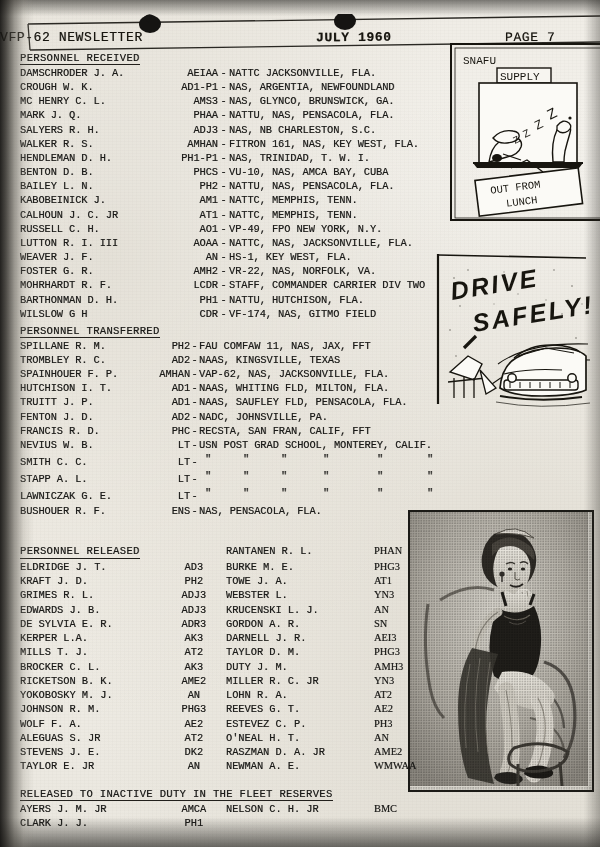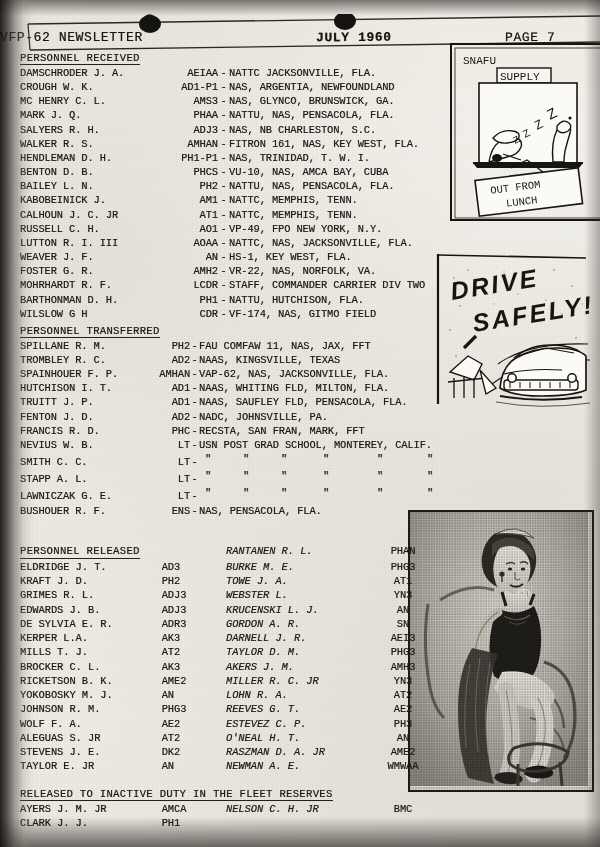--- a/index.html
+++ b/index.html
@@ -135,23 +135,23 @@
   .rel-wrap { position: relative; }
   .rel-table { width: 100%; border-collapse: collapse; }
   .rel-table td {
     font-size: 10.3px;
     line-height: 14.25px;
     padding: 0;
     white-space: nowrap;
     vertical-align: baseline;
   }
   .r-n1 { width: 132px; }
-  .r-t1 { width: 60px; text-align: left; padding-right: 14px; }
-  .r-n2 { width: 138px; font-style: italic; }
-  .r-t2 { width: 54px; text-align: center; }
+  .r-t1 { width: 60px; text-align: center; padding-right: 14px; }
+  .r-n2 { width: 138px; }
+  .r-t2 { width: 54px; text-align: left; font-family: Liberation Serif, serif; }
 
   .spacer-sm { height: 10px; }
   .spacer-md { height: 26px; }
 
   
   .art-snafu {
     position: absolute;
     left: 449px; top: 42px;
     width: 160px; height: 182px;
     z-index: 22;
@@ -367,21 +367,21 @@
           <tr>
             <td class="c-name">FENTON J. D.</td>
             <td class="c-rate">AD2</td>
             <td class="c-dash">-</td>
             <td class="c-dest">NADC, JOHNSVILLE, PA.</td>
           </tr>
           <tr>
             <td class="c-name">FRANCIS R. D.</td>
             <td class="c-rate">PHC</td>
             <td class="c-dash">-</td>
-            <td class="c-dest">RECSTA, SAN FRAN, MARK, FFT</td>
+            <td class="c-dest">RECSTA, SAN FRAN, CALIF, FFT</td>
           </tr>
           <tr>
             <td class="c-name">NEVIUS W. B.</td>
             <td class="c-rate">LT</td>
             <td class="c-dash">-</td>
             <td class="c-dest">USN POST GRAD SCHOOL, MONTEREY, CALIF.</td>
           </tr>
           <tr class="ditto-row">
             <td class="c-name">SMITH C. C.</td>
             <td class="c-rate">LT</td>
@@ -458,21 +458,21 @@
             </tr>
             <tr>
               <td class="r-n1">MILLS T. J.</td>
               <td class="r-t1">AT2</td>
               <td class="r-n2">TAYLOR D. M.</td>
               <td class="r-t2">PHG3</td>
             </tr>
             <tr>
               <td class="r-n1">BROCKER C. L.</td>
               <td class="r-t1">AK3</td>
-              <td class="r-n2">AKERS J. M.</td>
+              <td class="r-n2">DUTY J. M.</td>
               <td class="r-t2">AMH3</td>
             </tr>
             <tr>
               <td class="r-n1">RICKETSON B. K.</td>
               <td class="r-t1">AME2</td>
               <td class="r-n2">MILLER R. C. JR</td>
               <td class="r-t2">YN3</td>
             </tr>
             <tr>
               <td class="r-n1">YOKOBOSKY M. J.</td>

